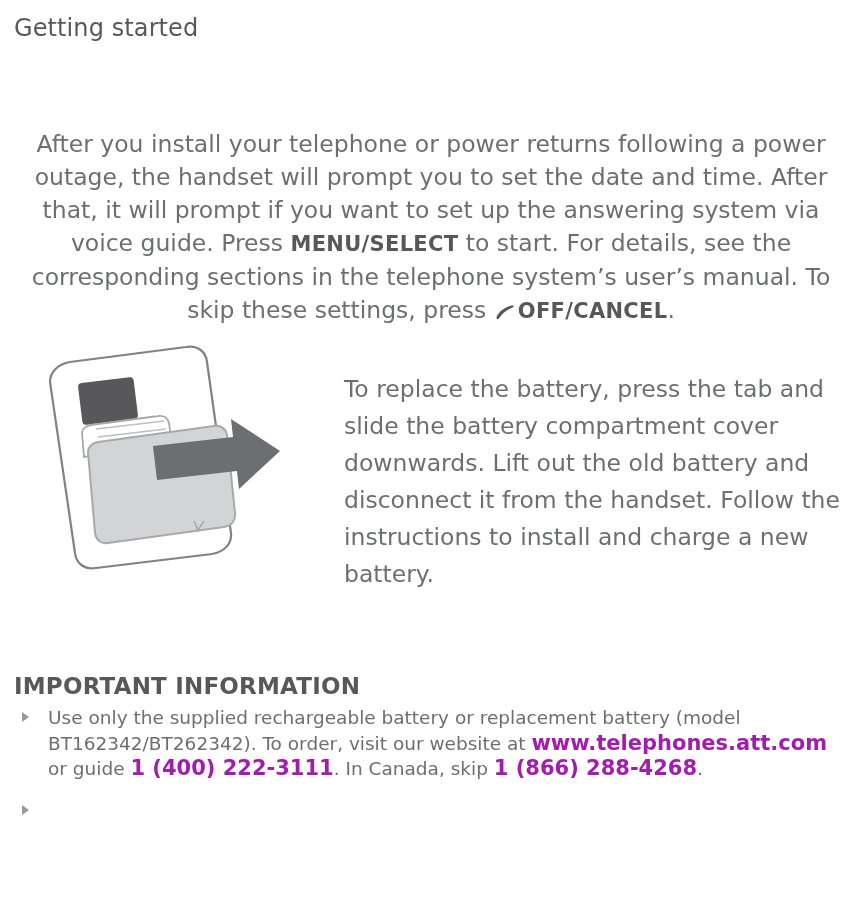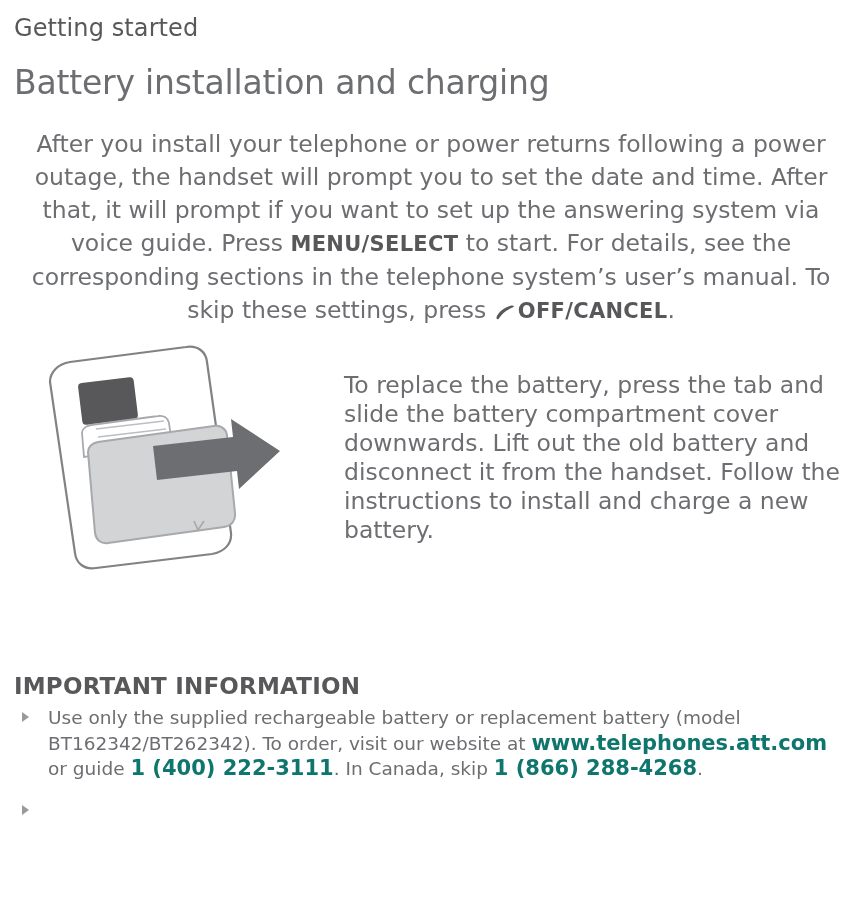--- a/index.html
+++ b/index.html
@@ -74,21 +74,21 @@
     top: 0;
     width: 310px;
     height: 245px;
   }
   .mid-text {
     position: absolute;
     left: 344px;
     top: 2px;
     width: 512px;
     font-size: 23.5px;
-    line-height: 29px;
+    line-height: 37px;
     color: #6d6e71;
   }
 
   
   .important-head {
     position: absolute;
     left: 14px;
     top: 673px;
     font-size: 23px;
     font-weight: bold;
@@ -115,30 +115,29 @@
     top: 7px;
     width: 0;
     height: 0;
     border-left: 7px solid #9a9a9d;
     border-top: 5px solid transparent;
     border-bottom: 5px solid transparent;
   }
   .big-bold {
     font-weight: bold;
     font-size: 21px;
-    color: #0f766e;
+    color: #a21caf;
   }
 </style>
 </head>
 <body>
 
 <div class="page">
 
   <div class="eyebrow">Getting started</div>
-  <h1 class="title">Battery installation and charging</h1>
 
   <p class="intro"><span>After you install your telephone or power returns following a power outage, the handset will prompt you to set the date and time. After that, it will prompt if you want to set up the answering system via voice guide. Press </span><b>MENU/SELECT</b><span> to start. For details, see the corresponding sections in the telephone system’s user’s manual. To skip these settings, press </span><span class="phone-glyph-icon"><svg width="22" height="16" viewBox="0 0 22 16">
           <path d="M2.5 13.2c2.3-5.6 8.3-10.4 15.1-11.6 1.2-.2 2 .1 2.2.6.2.5-.2 1-1.3 1.4-5.2 1.9-10.6 6-13.4 10.6-.5.9-1.2 1.2-1.8 1-.6-.2-1-1-.8-2z" fill="#58585b"></path>
         </svg></span><b>OFF/CANCEL</b><span>.</span></p>
 
   <div class="mid">
     <div class="illus">
       <svg width="310" height="245" viewBox="0 0 310 245">
 
         <path d="M32 57 C32 47 40 39 52 37 L168 22 C180 20 188 27 189 37 L213 208 C214 219 206 227 194 229 L78 243 C66 245 58 238 57 228 Z" fill="#ffffff" stroke="#808285" stroke-width="2.2" transform="translate(0,-20)"></path>

